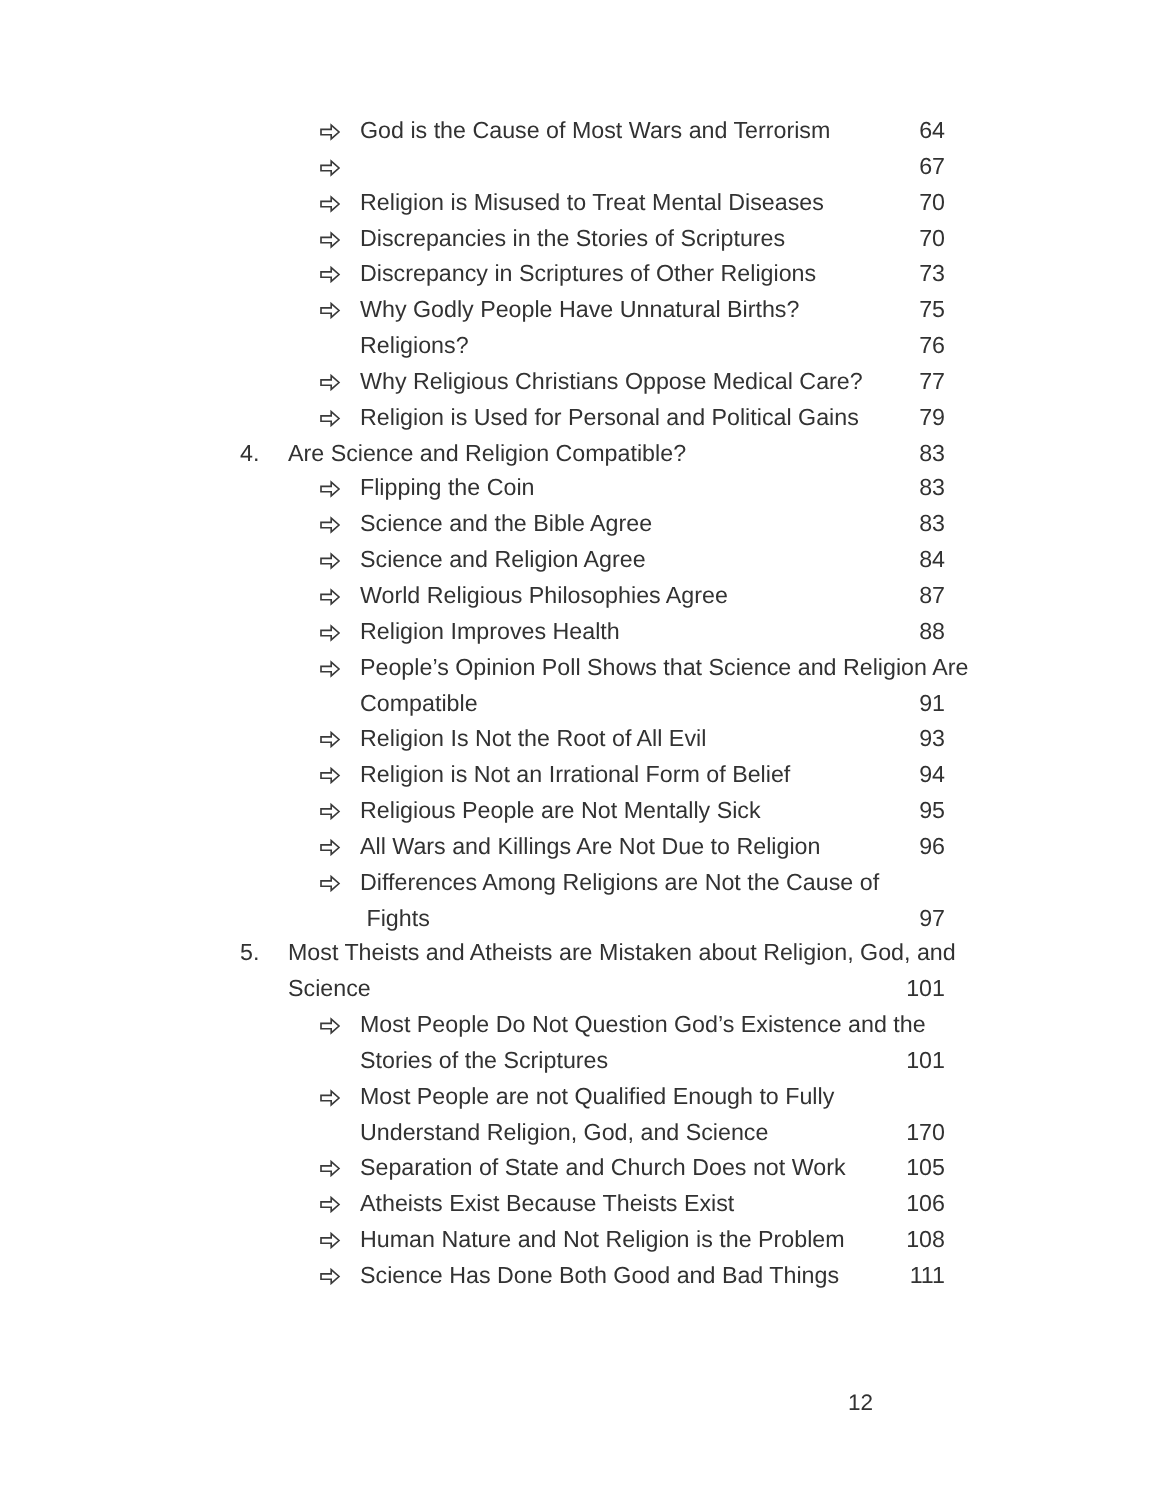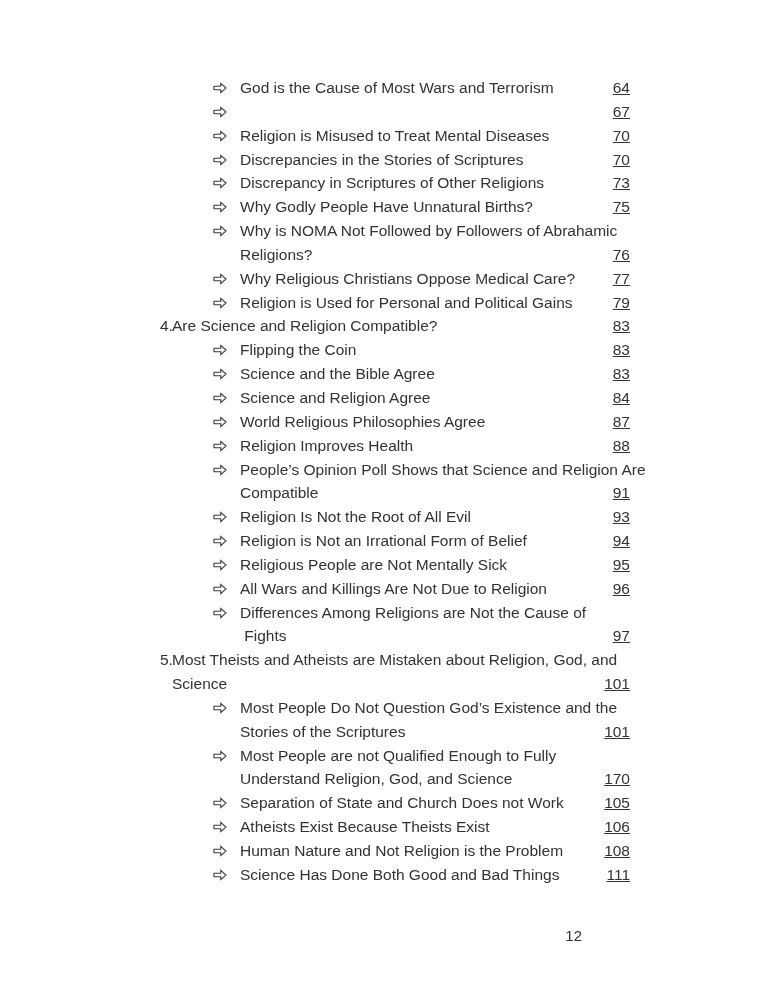--- a/index.html
+++ b/index.html
@@ -39,27 +39,26 @@
     top: 6px;
     width: 14px;
     height: 12px;
     display: block;
   }
   .marker-arrow svg { display: block; }
   .line-text {
     position: absolute;
     white-space: pre;
   }
-  .indent-section { left: 12px; }
+  .indent-section { left: 32px; }
   .indent-sub { left: 80px; }
   .page-num {
     position: absolute;
     right: 0;
     white-space: pre;
-    text-decoration: underline;
   }
   .footer-page-number {
     position: absolute;
     top: 924px;
     right: 134px;
     font-size: 15px;
     line-height: 24px;
   }
 </style>
 </head>
@@ -114,28 +113,20 @@
       <div class="toc-line">
         <span class="marker-arrow">
           <svg width="14" height="12" viewBox="0 0 14 12">
             <path d="M1 4.2 L7.8 4.2 L7.8 1.4 L13 6 L7.8 10.6 L7.8 7.8 L1 7.8 Z" fill="none" stroke="#3a3a3a" stroke-width="1.1" stroke-linejoin="miter"></path>
           </svg>
         </span>
         <span class="line-text indent-sub">Why Godly People Have Unnatural Births?</span>
         <span class="page-num">75</span>
       </div>
       <div class="toc-line">
-        <span class="marker-arrow">
-          <svg width="14" height="12" viewBox="0 0 14 12">
-            <path d="M1 4.2 L7.8 4.2 L7.8 1.4 L13 6 L7.8 10.6 L7.8 7.8 L1 7.8 Z" fill="none" stroke="#3a3a3a" stroke-width="1.1" stroke-linejoin="miter"></path>
-          </svg>
-        </span>
-        <span class="line-text indent-sub">Why is NOMA Not Followed by Followers of Abrahamic</span>
-      </div>
-      <div class="toc-line">
         <span class="line-text indent-sub">Religions?</span>
         <span class="page-num">76</span>
       </div>
       <div class="toc-line">
         <span class="marker-arrow">
           <svg width="14" height="12" viewBox="0 0 14 12">
             <path d="M1 4.2 L7.8 4.2 L7.8 1.4 L13 6 L7.8 10.6 L7.8 7.8 L1 7.8 Z" fill="none" stroke="#3a3a3a" stroke-width="1.1" stroke-linejoin="miter"></path>
           </svg>
         </span>
         <span class="line-text indent-sub">Why Religious Christians Oppose Medical Care?</span>

